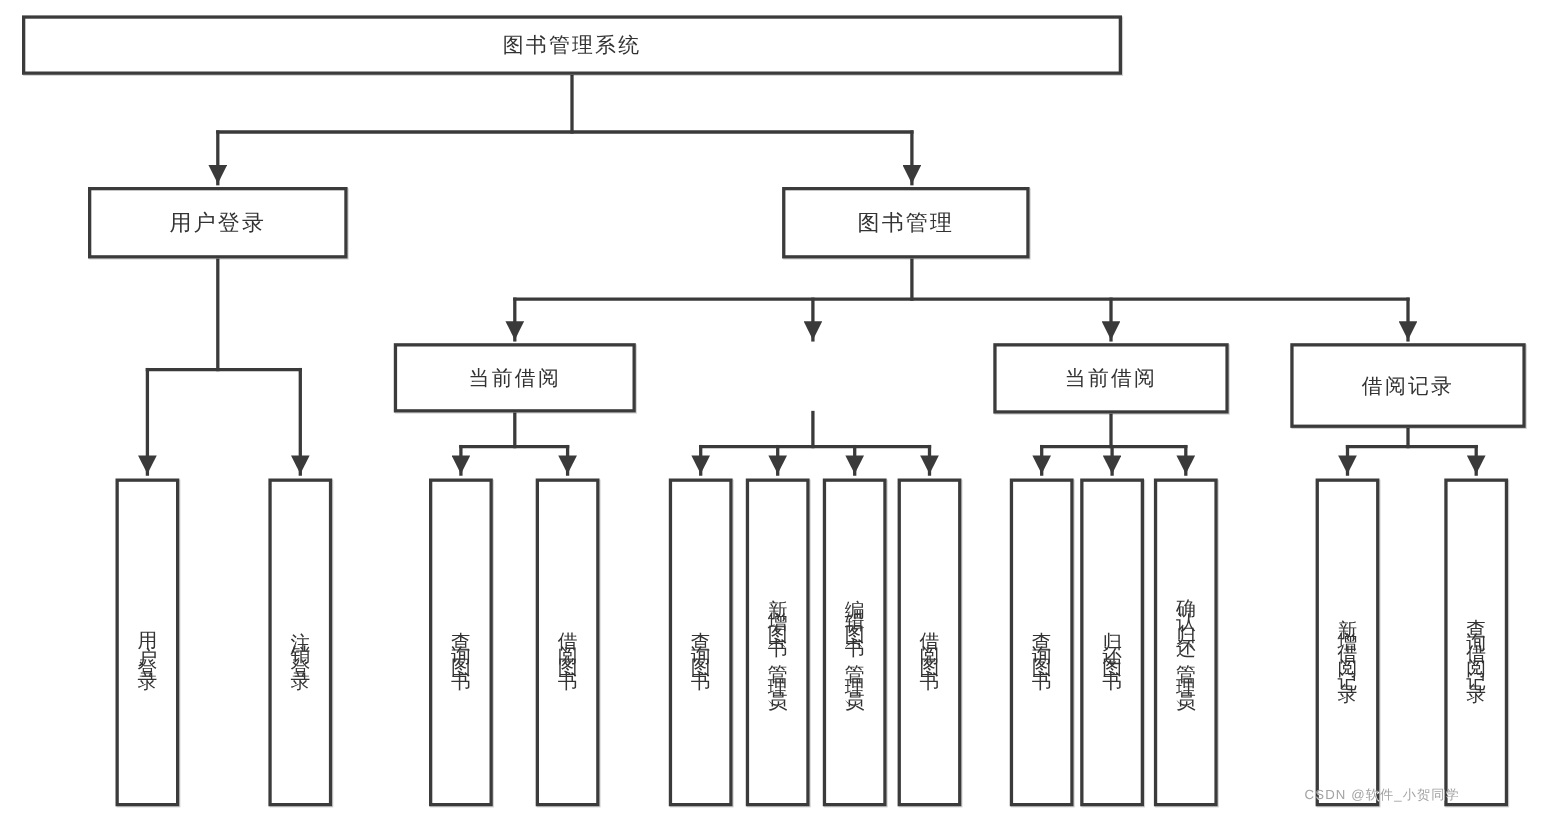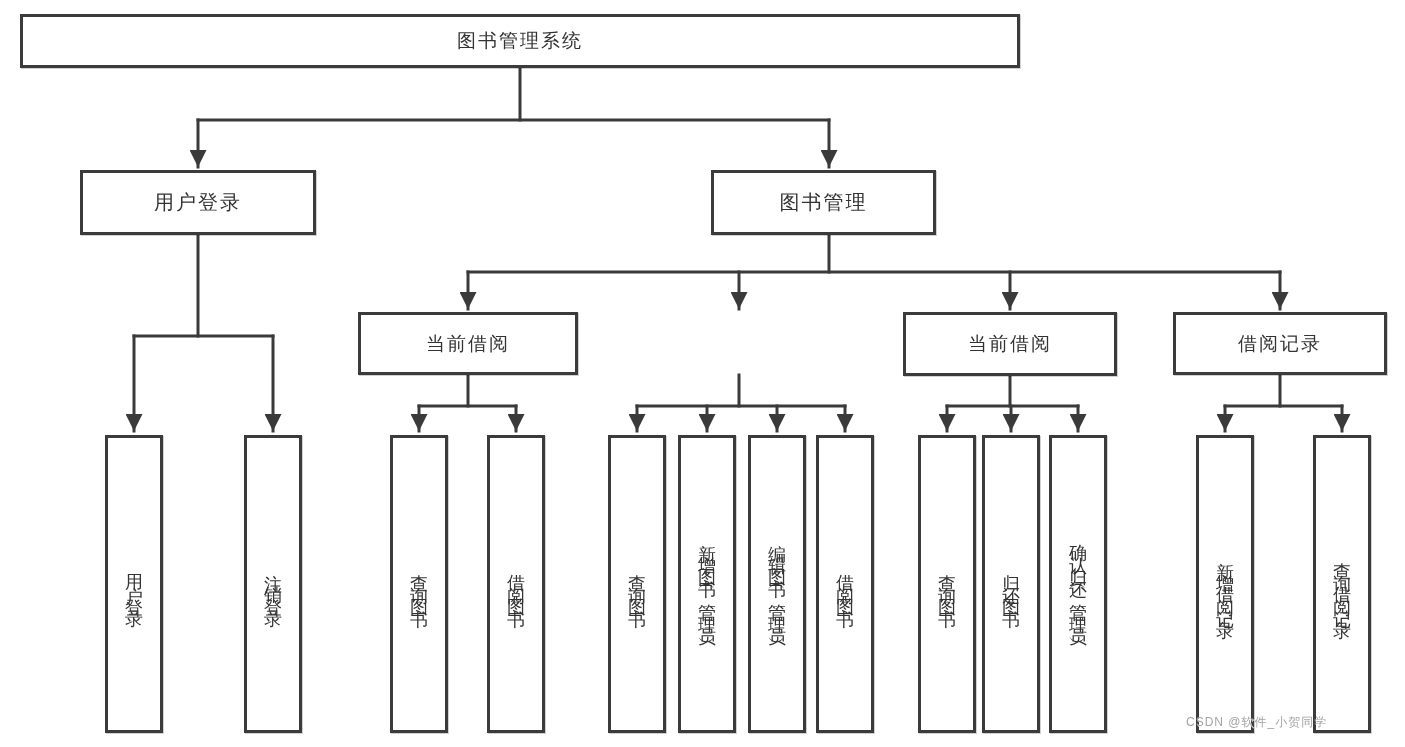--- a/index.html
+++ b/index.html
@@ -121,21 +121,21 @@
   <div class="node hbox lvl2" style="left:711px; top:170px; width:225px; height:65px;">
     <span>图书管理</span>
   </div>
 
   <div class="node hbox" style="left:358px; top:312px; width:220px; height:63px;">
     <span>当前借阅</span>
   </div>
   <div class="node hbox" style="left:903px; top:312px; width:214px; height:64px;align-items:center;">
     <span>当前借阅</span>
   </div>
-  <div class="node hbox" style="left:1173px; top:312px; width:214px; height:63px;">
+  <div class="node hbox" style="left:1173px; top:312px; width:214px; height:77px;">
     <span>借阅记录</span>
   </div>
 
   <div class="node vbox" style="left:105px; top:435px; width:58px; height:298px;">
     <span class="vtext">用户登录</span>
   </div>
   <div class="node vbox" style="left:244px; top:435px; width:58px; height:298px;">
     <span class="vtext">注销登录</span>
   </div>
 

